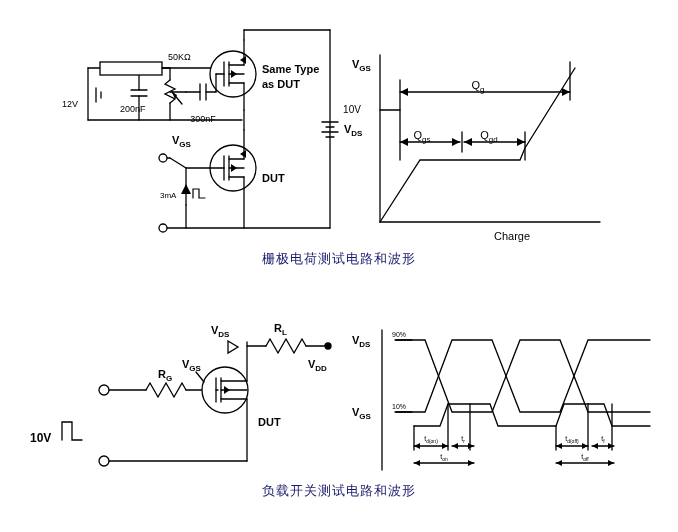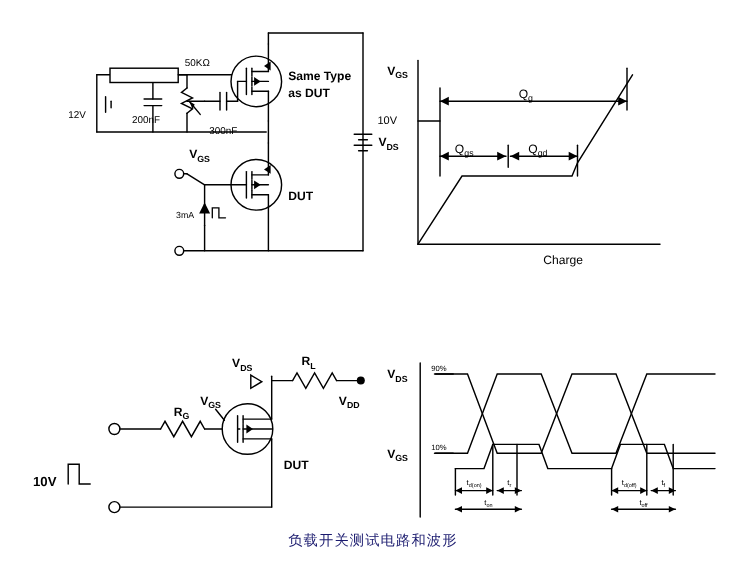--- a/index.html
+++ b/index.html
@@ -195,20 +195,21 @@
         <text x="352" y="113" font-size="10" text-anchor="middle">10V</text>
         <text x="512" y="240" font-size="11" text-anchor="middle">Charge</text>
 
         <text x="478" y="89" font-size="11" text-anchor="middle"><tspan>Q</tspan><tspan font-size="8" dy="3">g</tspan></text>
         <text x="422" y="139" font-size="11" text-anchor="middle"><tspan>Q</tspan><tspan font-size="8" dy="3">gs</tspan></text>
         <text x="489" y="139" font-size="11" text-anchor="middle"><tspan>Q</tspan><tspan font-size="8" dy="3">gd</tspan></text>
       </g>
     </svg>
   </div>
 
+  <div class="caption cap1">栅极电荷测试电路和波形</div>
 
   <div class="fig" style="left:0px; top:300px;">
     <svg width="678" height="190" viewBox="0 0 678 190">
       <g stroke="#000" fill="none" stroke-width="1.3" stroke-linecap="round">
 
         <circle cx="104" cy="90" r="5" fill="#fff"></circle>
         <line x1="109" y1="90" x2="146" y2="90"></line>
 
         <path d="M146 90 l4 -7 l8 14 l8 -14 l8 14 l8 -14 l4 7"></path>
         <line x1="186" y1="90" x2="218" y2="90"></line>

